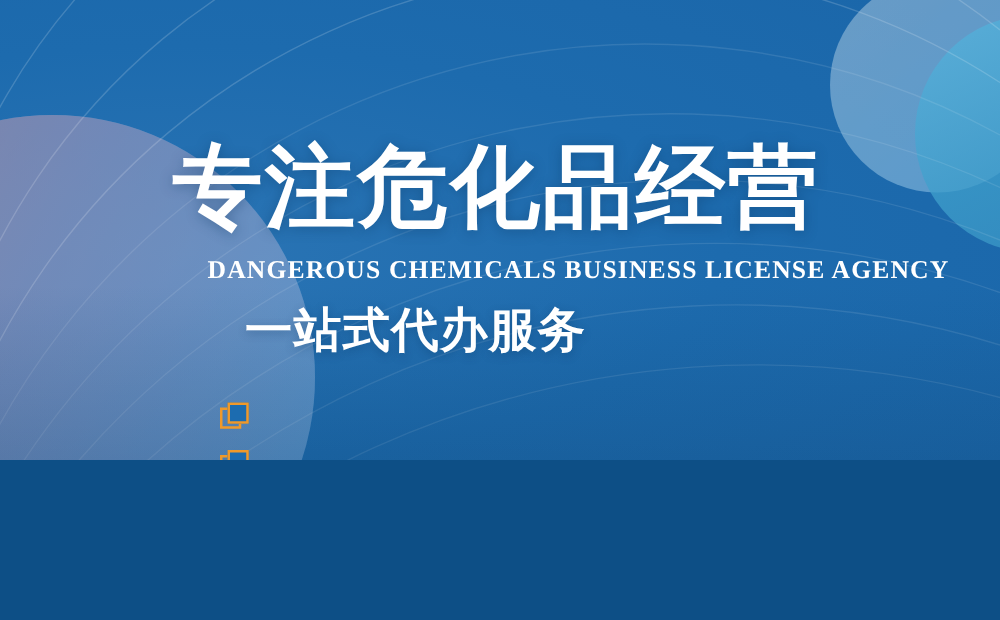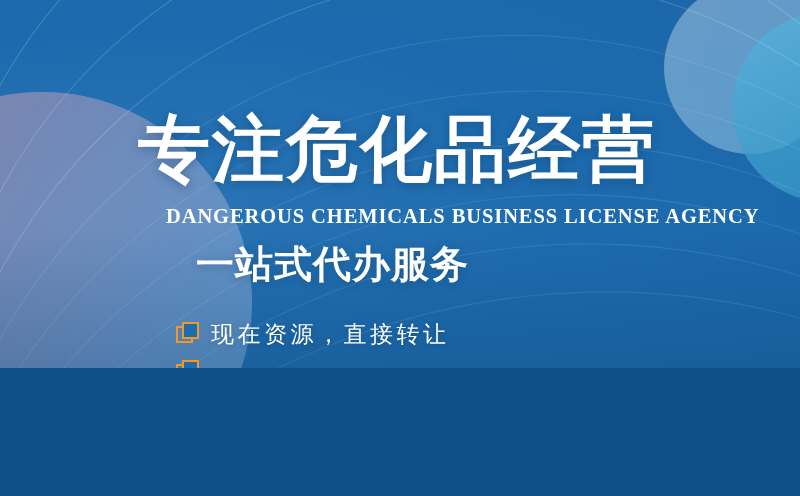--- a/index.html
+++ b/index.html
@@ -220,27 +220,20 @@
   <div id="content">
 
     <div id="headline">专注危化品经营</div>
 
     <div id="subtitle-en">DANGEROUS CHEMICALS BUSINESS LICENSE AGENCY</div>
 
     <div id="tagline">一站式代办服务</div>
 
     <div id="bullets">
 
-      <div class="bullet-row">
-        <span class="bullet-icon">
-          <span class="sq sq-back"></span>
-          <span class="sq sq-front"></span>
-        </span>
-        <span class="bullet-text">现在资源，直接转让</span>
-      </div>
 
       <div class="bullet-row">
         <span class="bullet-icon">
           <span class="sq sq-back"></span>
           <span class="sq sq-front"></span>
         </span>
       </div>
 
       <div class="bullet-row">
         <span class="bullet-icon">

